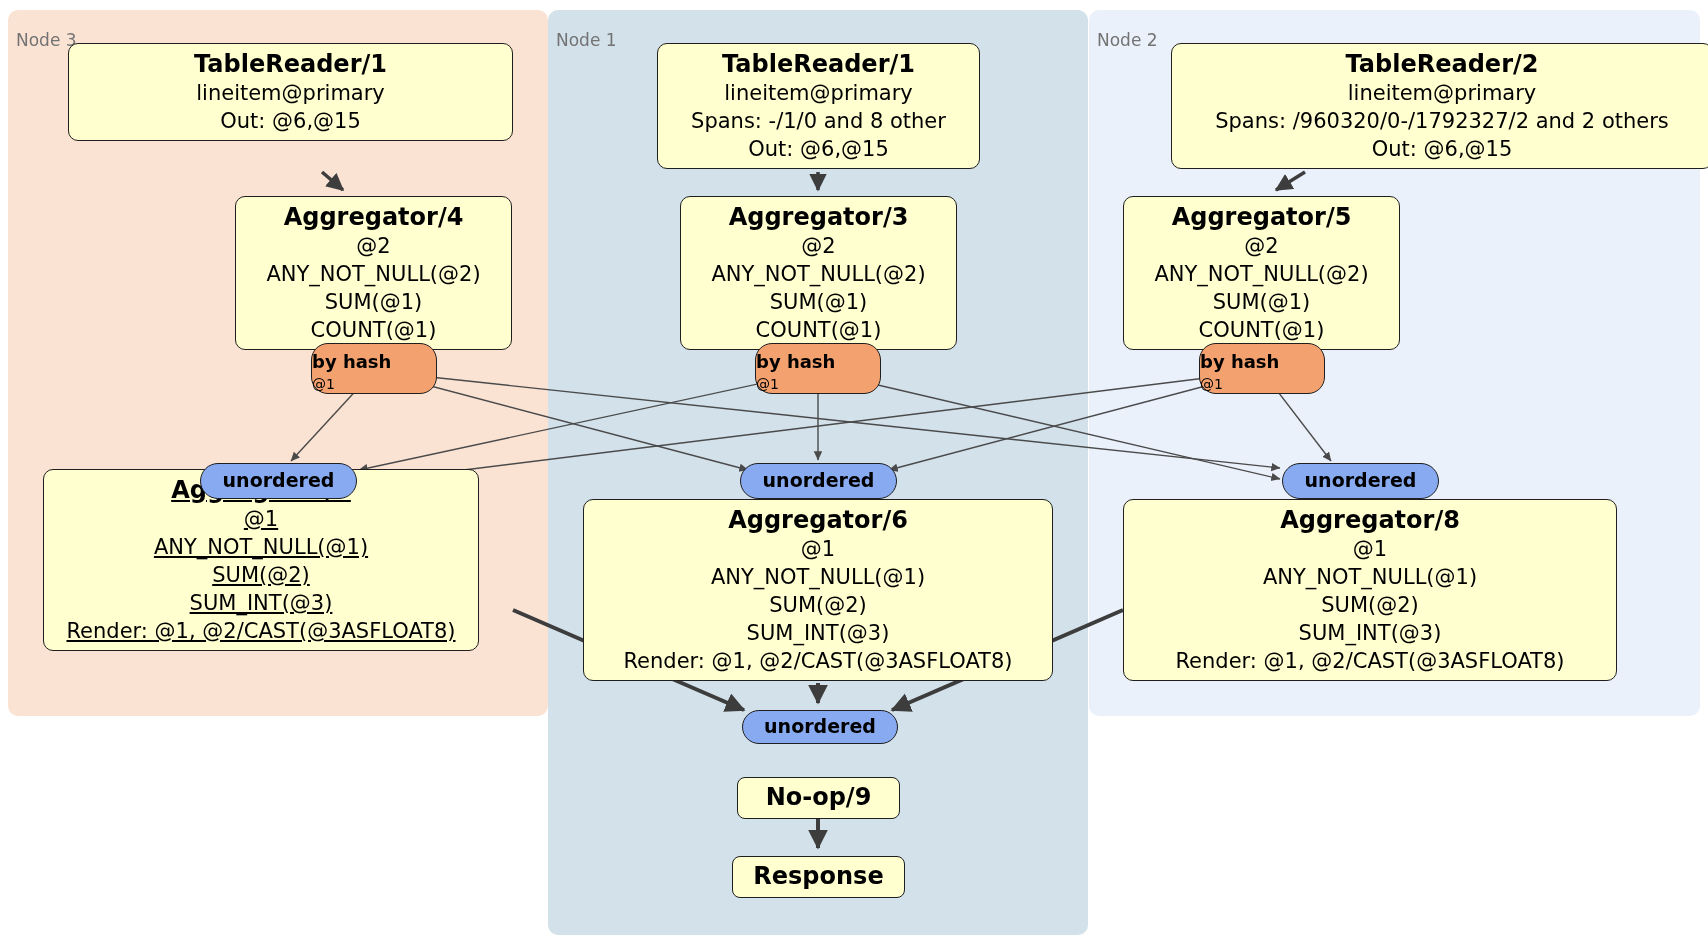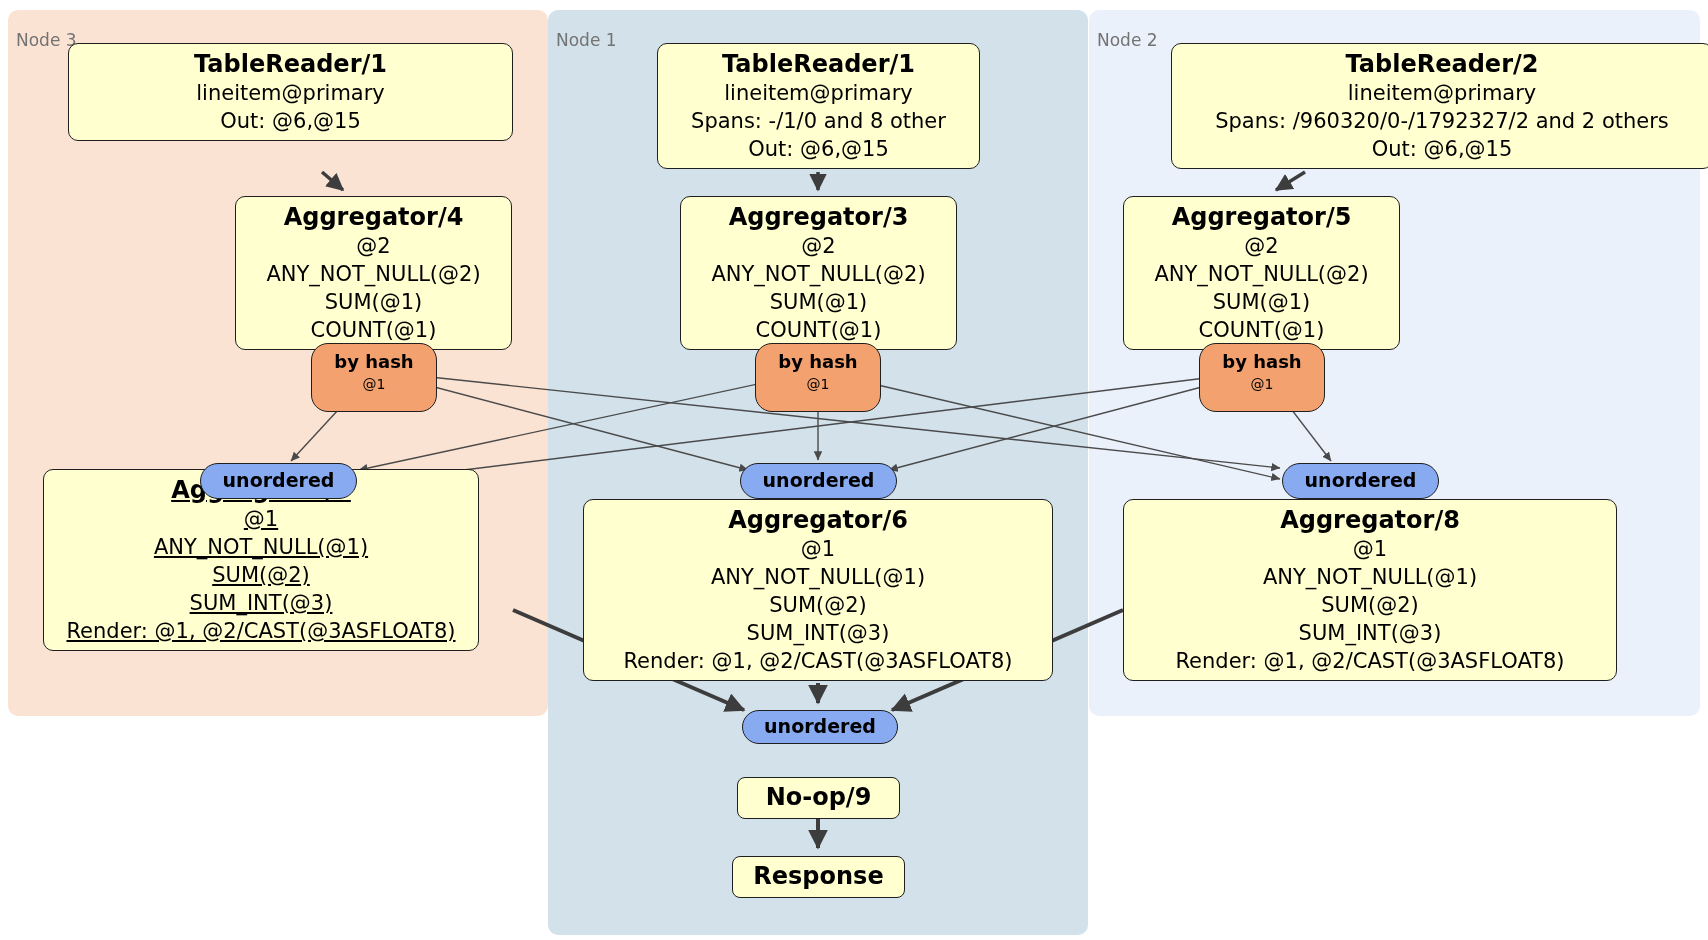--- a/index.html
+++ b/index.html
@@ -14,23 +14,23 @@
   .panel-label{position:absolute;left:8px;top:20px;font-size:17px;color:#737373;}
   #edges{position:absolute;left:0;top:0;z-index:2;}
   .pbox{
     position:absolute;z-index:3;box-sizing:border-box;
     background:var(--box-fill,#ffffd0);border:1.5px solid var(--box-border,#1f1f1f);
     border-radius:10px;text-align:center;padding:5px 4px;
   }
   .ptitle{font-size:24px;font-weight:bold;line-height:30px;white-space:nowrap;}
   .pline{font-size:21px;line-height:28px;white-space:nowrap;}
   .router{
-    position:absolute;z-index:4;box-sizing:border-box;width:126px;height:69px;
+    position:absolute;z-index:4;box-sizing:border-box;width:126px;height:51px;
     background:var(--router-fill,#f3a26f);border:1.5px solid var(--box-border,#1f1f1f);
-    border-radius:17px;text-align:center;padding-top:5px;
+    border-radius:17px;text-align:left;padding-top:5px;
   }
   .rtitle{font-size:18px;font-weight:bold;line-height:26px;}
   .rsub{font-size:14px;line-height:18px;}
   .sync{
     position:absolute;z-index:4;box-sizing:border-box;width:157px;height:36px;
     background:var(--sync-fill,#88aaf0);border:1.5px solid var(--box-border,#1f1f1f);
     border-radius:18px;text-align:center;font-size:19px;font-weight:bold;line-height:32px;
   }
   .smallbox{
     position:absolute;z-index:4;box-sizing:border-box;

